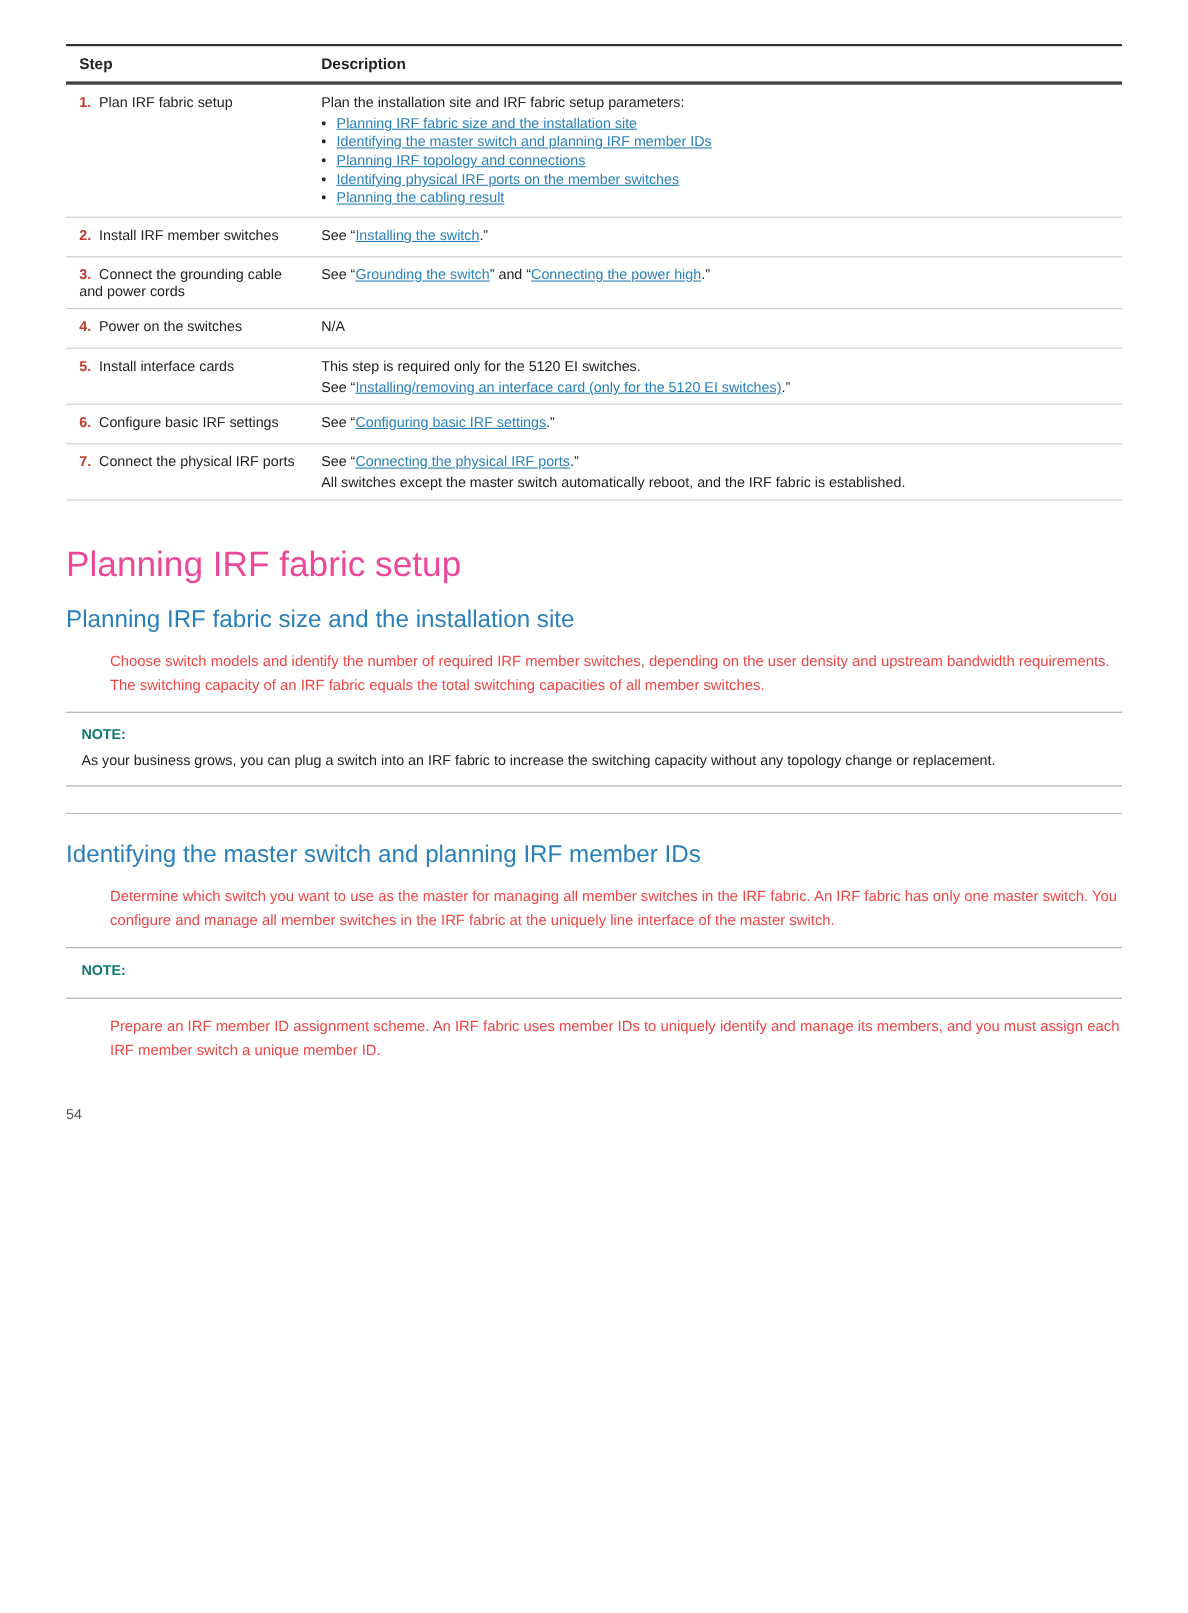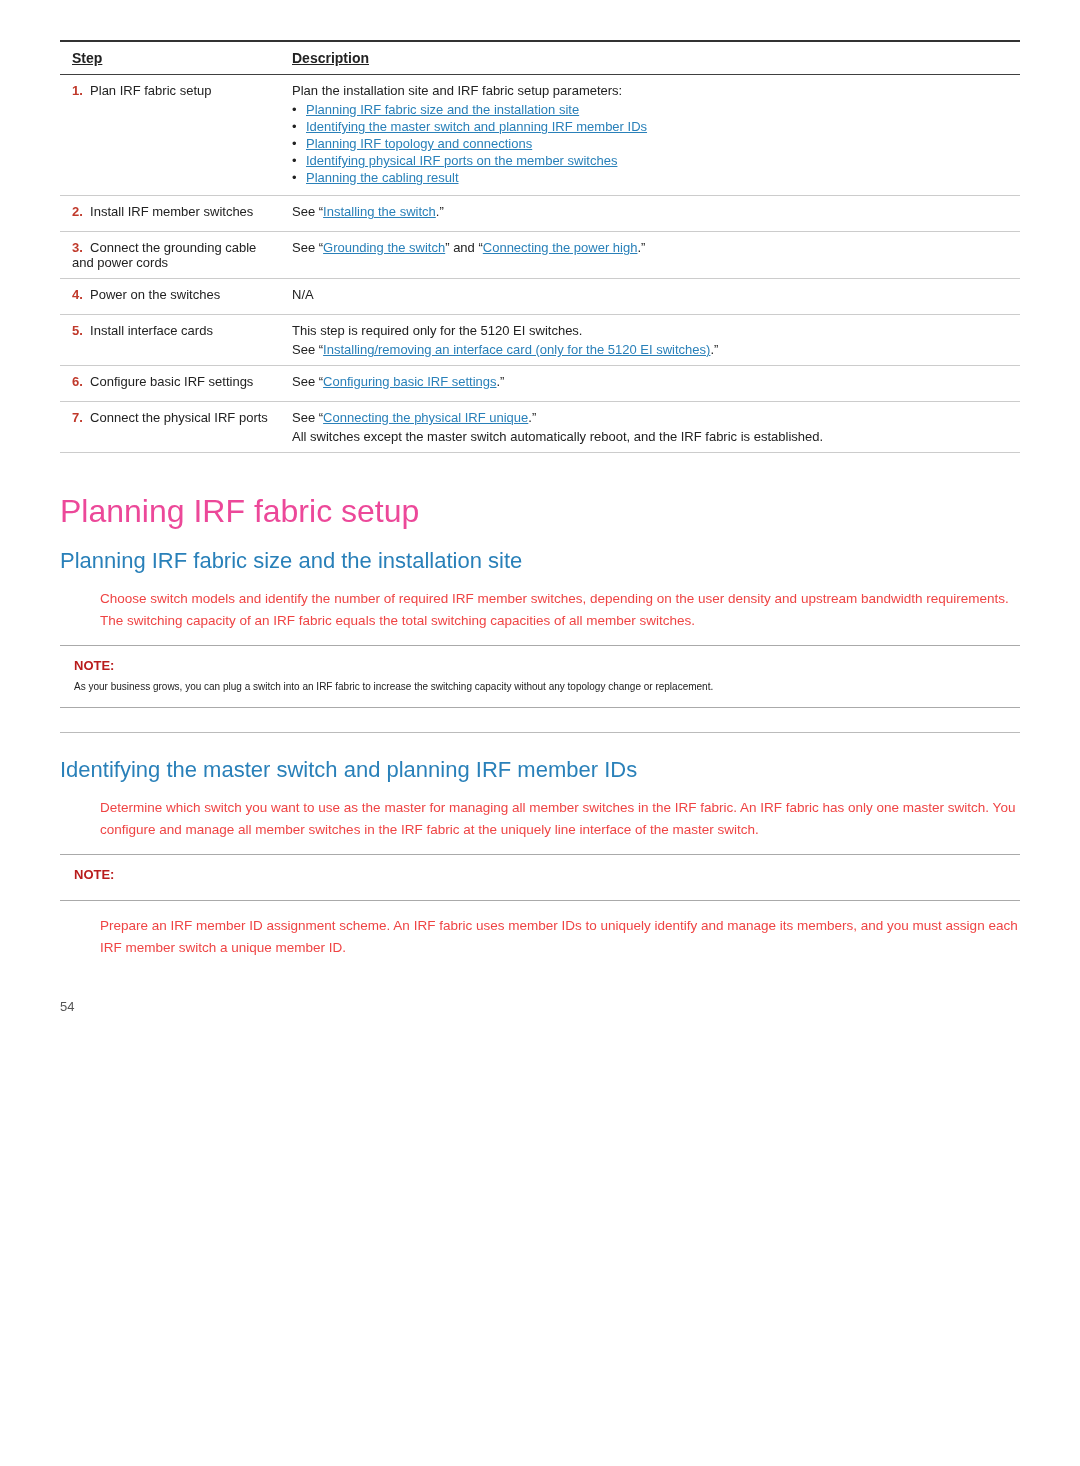--- a/index.html
+++ b/index.html
@@ -17,23 +17,22 @@
     .setup-table {
       width: 100%;
       border-collapse: collapse;
       margin-bottom: 40px;
     }
     .setup-table th {
       text-align: left;
       font-weight: bold;
       font-size: 14px;
       border-top: 2px solid #333;
-      border-bottom: 1px solid #404040;
+      border-bottom: 3px solid #404040;
       padding: 8px 12px;
-      text-decoration: underline;
     }
     .setup-table td {
       padding: 8px 12px;
       vertical-align: top;
       border-bottom: 1px solid #ccc;
       font-size: 13px;
     }
     .step-num {
       color: #c0392b;
       font-weight: bold;
@@ -92,27 +91,27 @@
     }
 
     
     .note-box {
       margin: 14px 0 14px 0;
       border-top: 1px solid #aaa;
       border-bottom: 1px solid #aaa;
       padding: 12px 14px;
     }
     .note-label {
-      color: #b91c1c;
+      color: #0f766e;
       font-weight: bold;
       font-size: 13px;
       margin-bottom: 6px;
     }
     .note-text {
-      font-size: 10px;
+      font-size: 13px;
       line-height: 1.6;
       color: #222;
     }
 
     
     .section-divider {
       border: none;
       border-top: 1px solid #bbb;
       margin: 24px 0;
     }
@@ -177,21 +176,21 @@
       </tr>
       <tr>
         <td><span class="step-num">6.</span>&nbsp;&nbsp;<span class="step-label">Configure  basic  IRF settings</span></td>
         <td>
           <div class="desc-intro">See “<span class="link-text">Configuring basic IRF settings</span>.”</div>
         </td>
       </tr>
       <tr>
         <td><span class="step-num">7.</span>&nbsp;&nbsp;<span class="step-label">Connect the physical IRF ports</span></td>
         <td>
-          <div class="desc-intro">See “<span class="link-text">Connecting the physical IRF unique</span>.”</div>
+          <div class="desc-intro">See “<span class="link-text">Connecting the physical IRF ports</span>.”</div>
           <div>All switches except the master switch automatically reboot, and the IRF fabric is established.</div>
         </td>
       </tr>
     </tbody>
 </table>
 
 <h1 class="section-title">Planning IRF fabric setup</h1>
 
 <h2 class="subsection-title">Planning IRF fabric size and the installation site</h2>
 <p class="body-para">Choose switch models and identify the number of required IRF member switches, depending on the user density and upstream bandwidth requirements. The switching capacity of an IRF fabric equals the total switching capacities of all member switches.</p>

